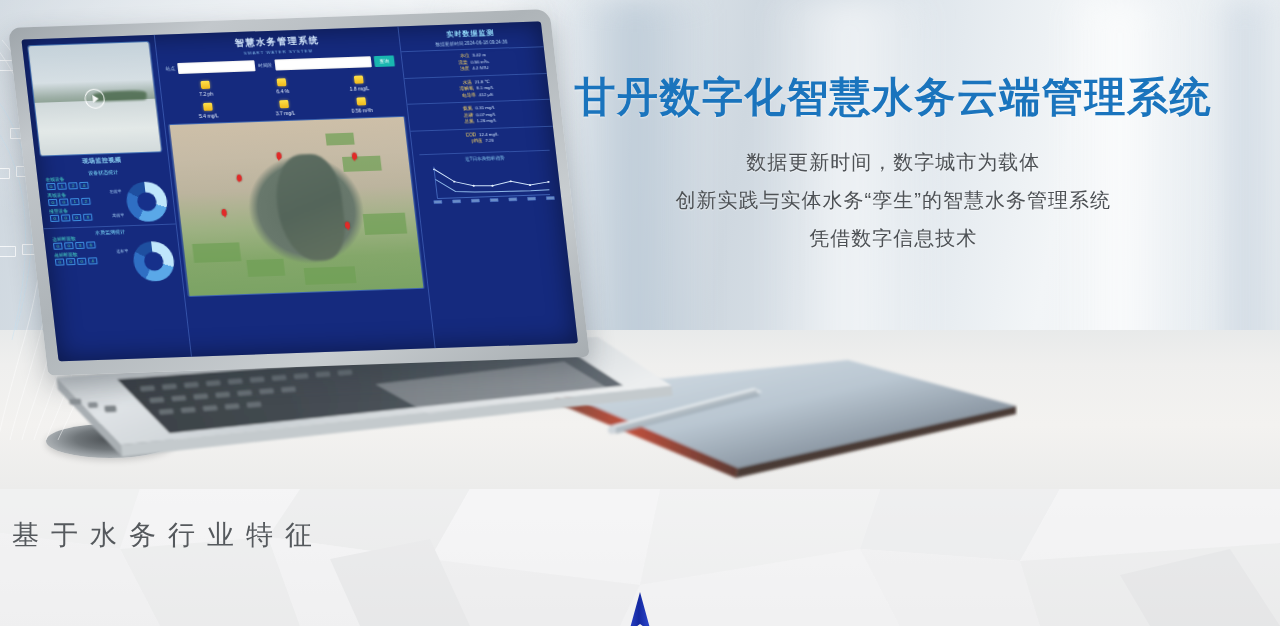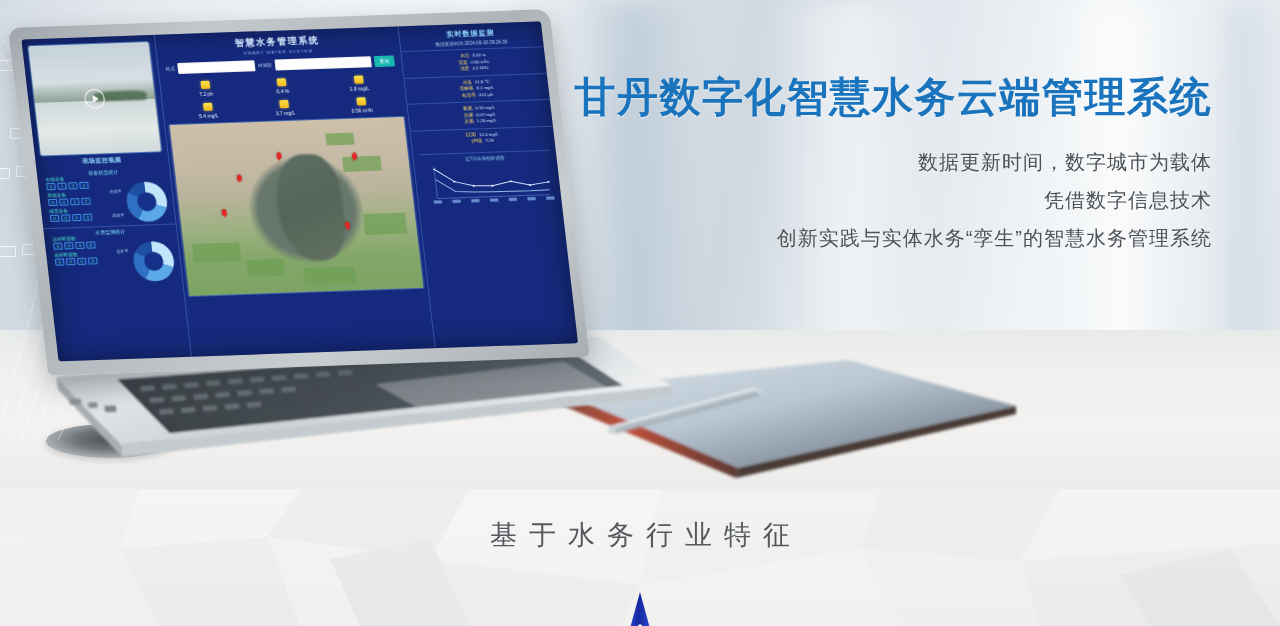--- a/index.html
+++ b/index.html
@@ -187,40 +187,40 @@
   .rline { display:flex; justify-content:center; gap:3px; margin-bottom:1.5px; }
   .rk { color:#ffd95e; font-size:4.6px; filter:blur(.4px); }
   .rv { color:#cfe4fb; font-size:4.4px; filter:blur(.45px); }
   #minichart {
     margin:4px 6px; height:62px; position:relative;
     border-top:1px solid rgba(95,140,225,.4);
   }
   #mc-title { color:#8fd6f7; font-size:4.6px; text-align:center; padding-top:3px; filter:blur(.45px); }
 
   
-  #hero-text { position:absolute; right:68px; top:74px; text-align:right; }
+  #hero-text { position:absolute; right:68px; top:74px; text-align:center; }
   #main-title {
     color:#1a74bd; font-size:41px; font-weight:700; letter-spacing:1.5px;
     line-height:1.15; white-space:nowrap;
     text-shadow:0 1px 2px rgba(255,255,255,.5);
   }
   .sub-line {
     color:#4d5155; font-size:20px; letter-spacing:1px; margin-top:11px; white-space:nowrap;
     text-shadow:0 1px 1px rgba(255,255,255,.55);
   }
   .sub-line.first { margin-top:28px; }
 
   
   #bottom {
     position:absolute; left:0; top:489px; width:1280px; height:137px;
     background:linear-gradient(180deg,#f7f7f8 0%, #f2f2f3 55%, #eeeeef 100%);
     overflow:hidden;
   }
   #bottom-title {
-    position:absolute; left:0; top:28px; width:1280px; text-align:center;
+    position:absolute; left:0; top:28px; width:1280px; 
     color:#55595d; font-size:27px; letter-spacing:12px; text-indent:12px;
     font-weight:400;
   }
   #blue-arrow {
     position:absolute; left:627px; top:592px; width:26px; height:40px;
   }
 </style>
 </head>
 <body>
 
@@ -578,22 +578,22 @@
           </div>
         </div>
 
       </div>
     </div>
   </div>
 
   <div id="hero-text">
     <div id="main-title">甘丹数字化智慧水务云端管理系统</div>
     <div class="sub-line first">数据更新时间，数字城市为载体</div>
+    <div class="sub-line">创新实践与实体水务“孪生”的智慧水务管理系统</div>
     <div class="sub-line">凭借数字信息技术</div>
-    <div class="sub-line">创新实践与实体水务“孪生”的智慧水务管理系统</div>
   </div>
 </div>
 
 <div id="bottom">
   <svg width="1280" height="137" style="position:absolute;left:0;top:0">
     <g opacity=".55">
       <polygon points="0,0 140,0 120,60 0,44" fill="#eceded"></polygon>
       <polygon points="140,0 300,0 268,48 120,60" fill="#f4f4f5"></polygon>
       <polygon points="120,60 268,48 300,137 160,137" fill="#e9eaea"></polygon>
       <polygon points="0,44 120,60 160,137 0,137" fill="#f1f1f2"></polygon>

